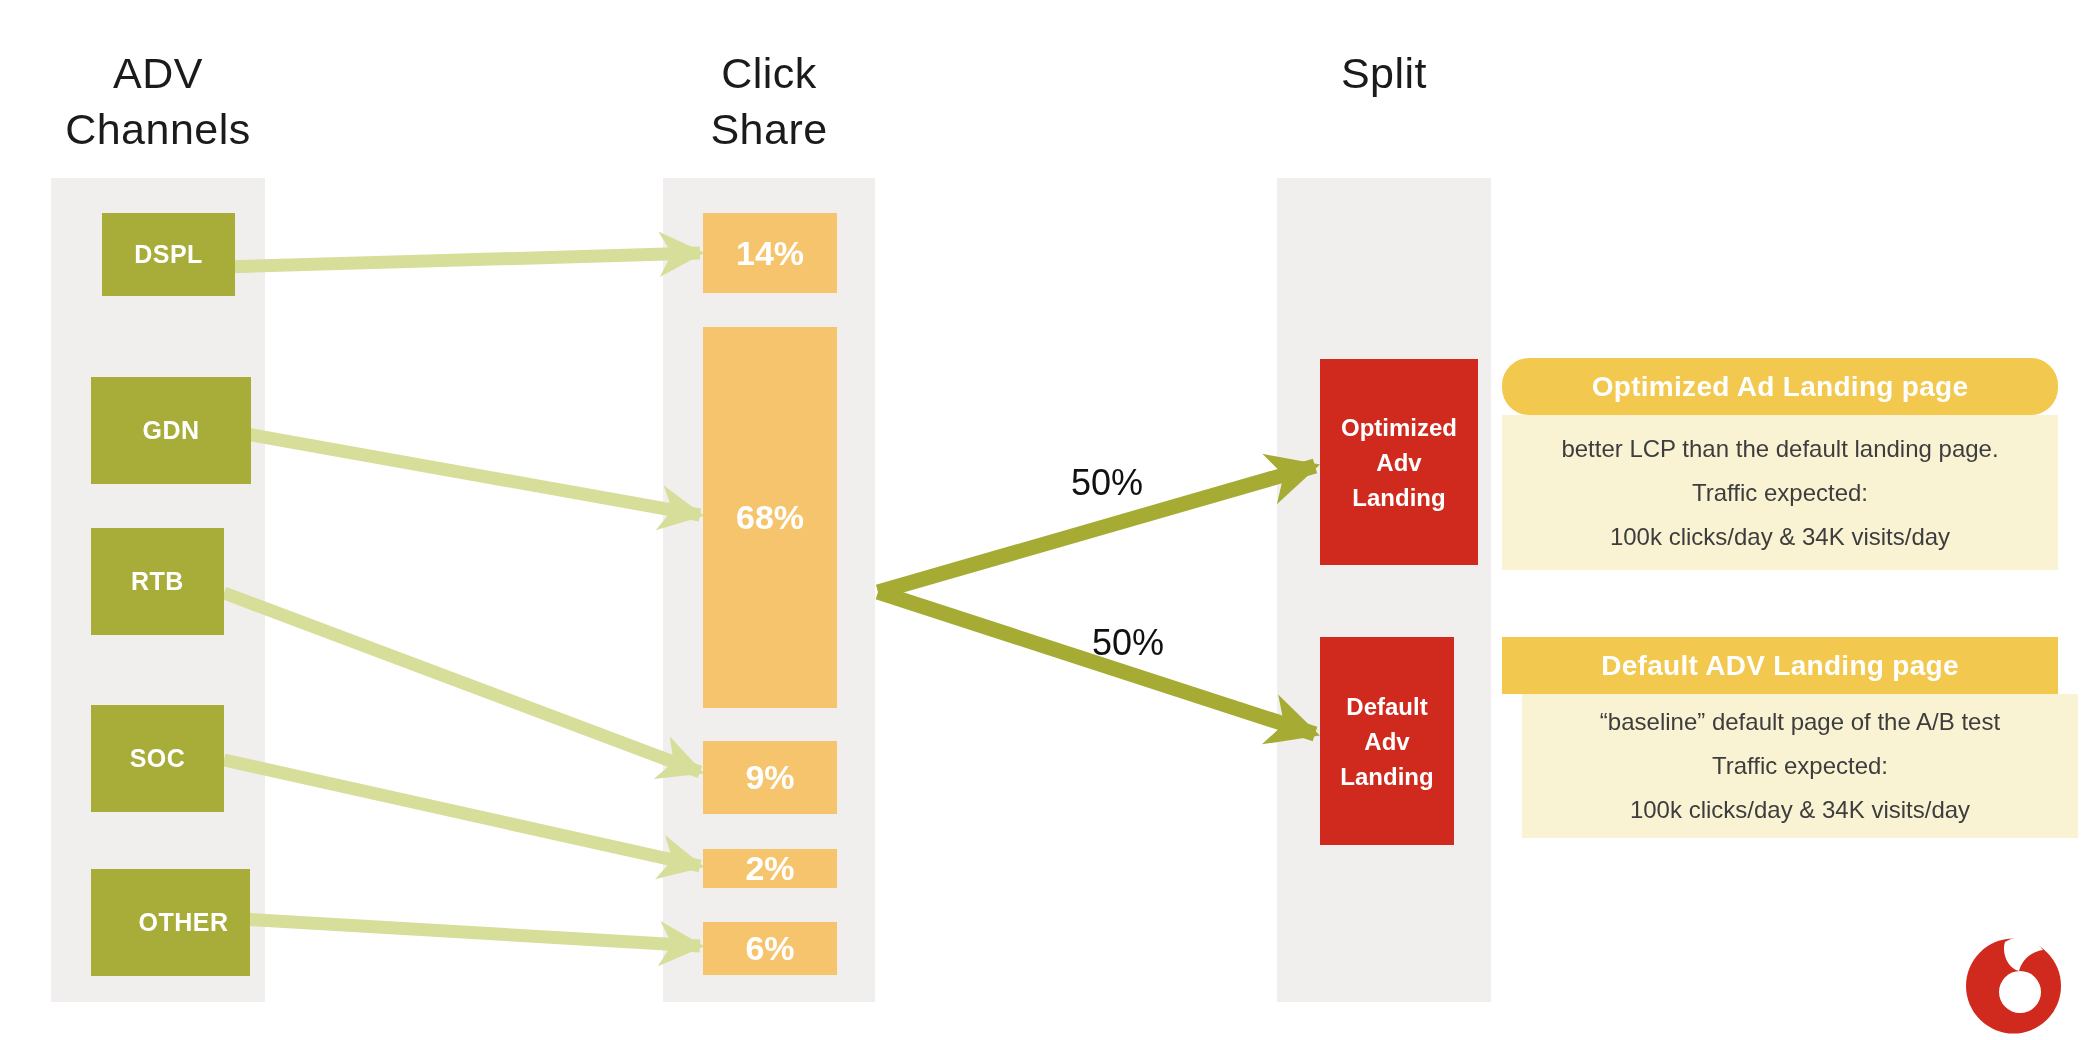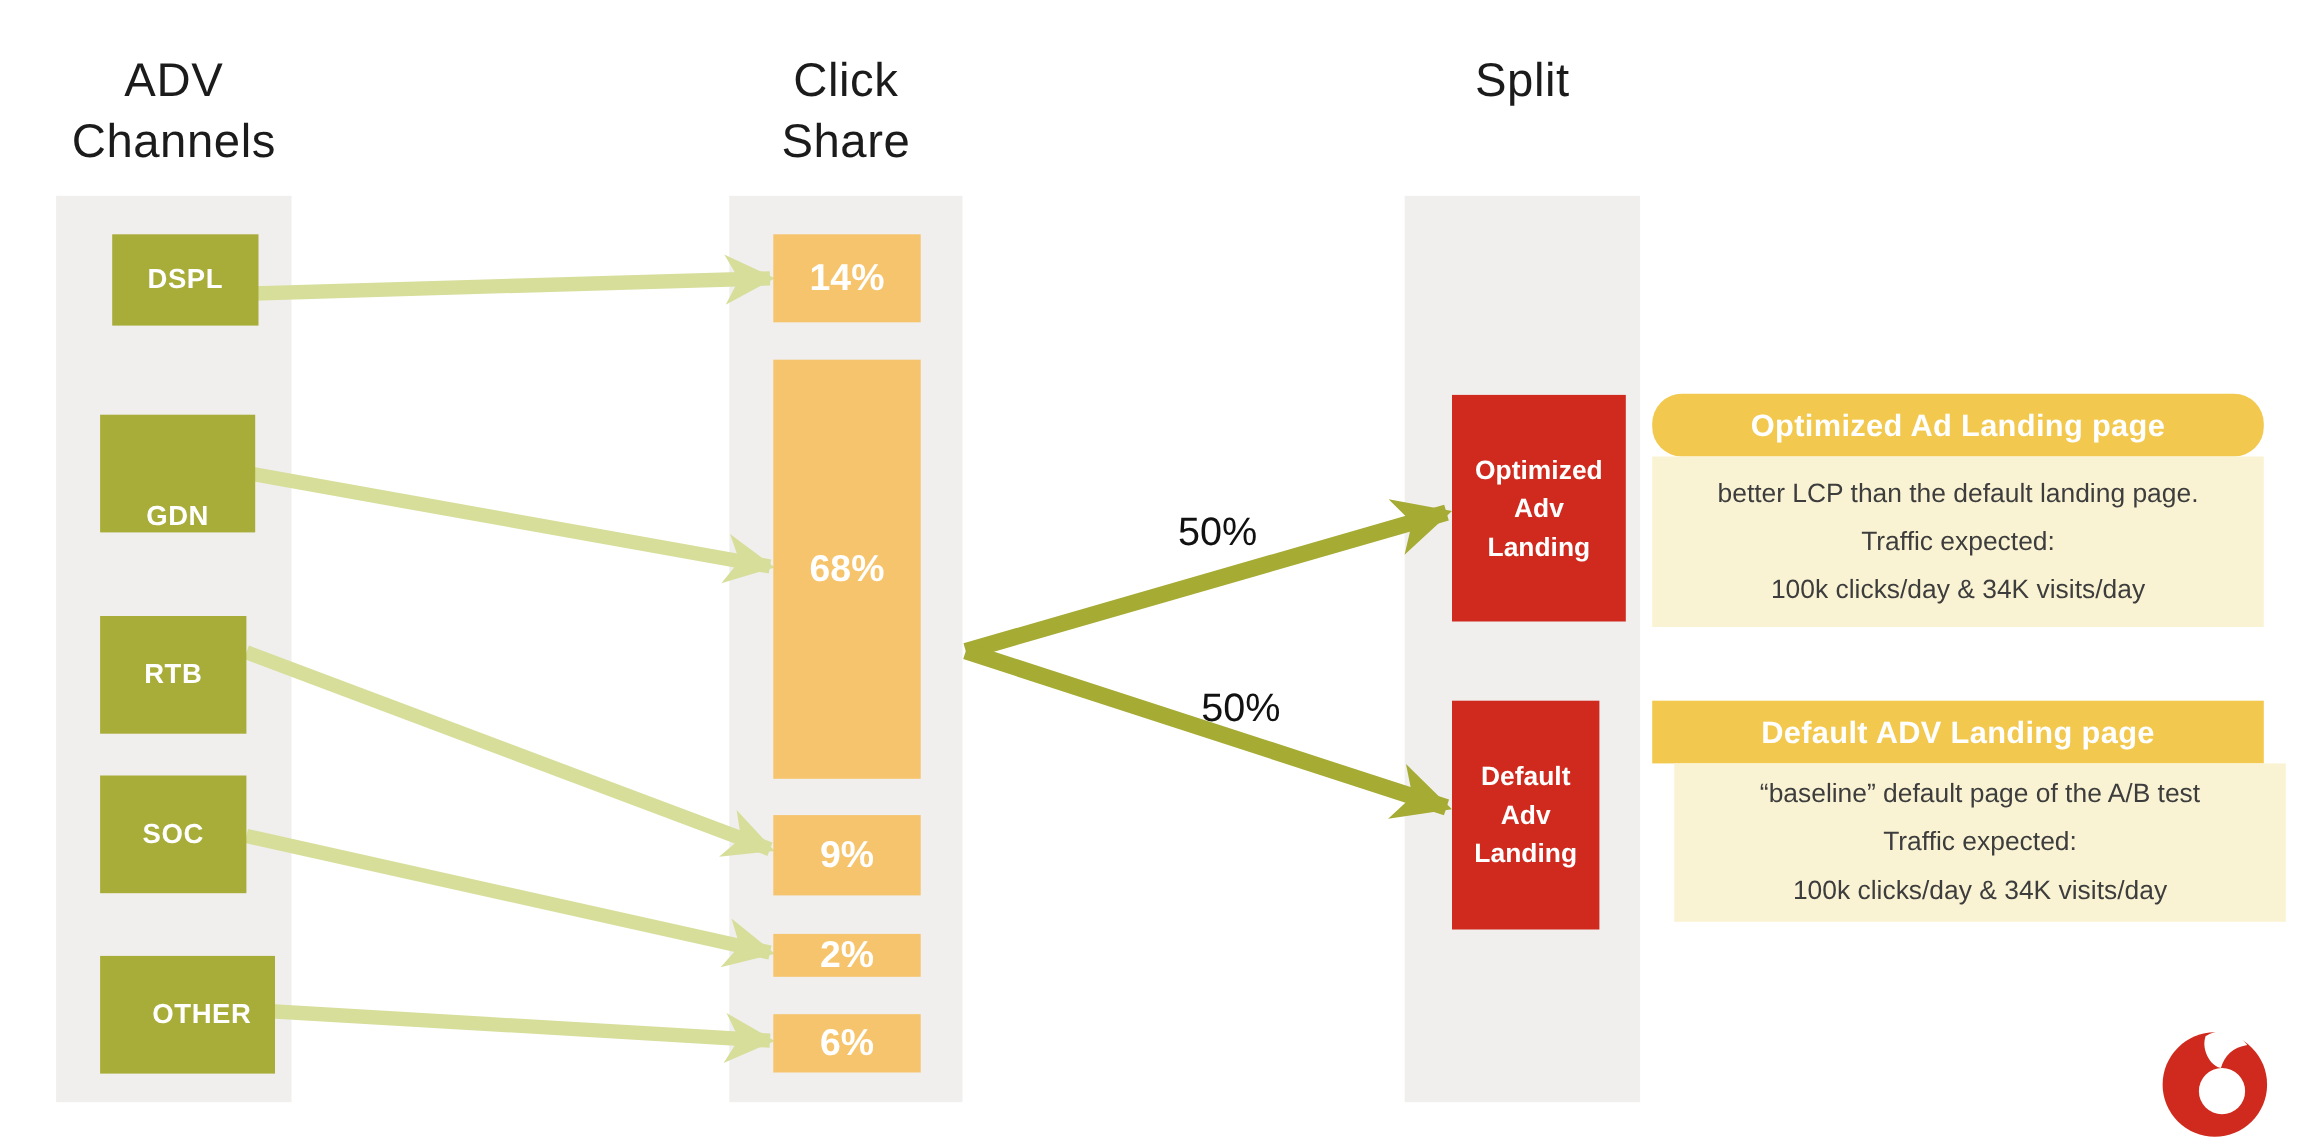--- a/index.html
+++ b/index.html
@@ -91,24 +91,24 @@
     <line class="arrow-light" x1="224" y1="593" x2="700" y2="772" stroke-width="13" marker-end="url(#dartLight)"></line>
     <line class="arrow-light" x1="224" y1="760" x2="700" y2="866" stroke-width="13" marker-end="url(#dartLight)"></line>
     <line class="arrow-light" x1="224" y1="918" x2="700" y2="946" stroke-width="13" marker-end="url(#dartLight)"></line>
     <line class="arrow-dark" x1="878" y1="592" x2="1315" y2="466" stroke-width="15" marker-end="url(#dartDark)"></line>
     <line class="arrow-dark" x1="878" y1="592" x2="1315" y2="734" stroke-width="15" marker-end="url(#dartDark)"></line>
   </svg>
 
   <div class="abs channel" style="left:102px;top:213px;width:133px;height:83px;">
       <span>DSPL</span>
     </div>
-  <div class="abs channel" style="left:91px;top:377px;width:141px;height:107px;align-items:flex-end;">
+  <div class="abs channel" style="left:91px;top:377px;width:160px;height:107px;">
       <span>GDN</span>
     </div>
-  <div class="abs channel" style="left:91px;top:560px;width:133px;height:107px;">
+  <div class="abs channel" style="left:91px;top:528px;width:133px;height:107px;">
       <span>RTB</span>
     </div>
   <div class="abs channel" style="left:91px;top:705px;width:133px;height:107px;">
       <span>SOC</span>
     </div>
   <div class="abs channel" style="left:91px;top:869px;width:133px;height:107px;padding-left:26px;">
       <span>OTHER</span>
     </div>
 
   <div class="abs share" style="left:703px;top:213px;width:134px;height:80px;">

